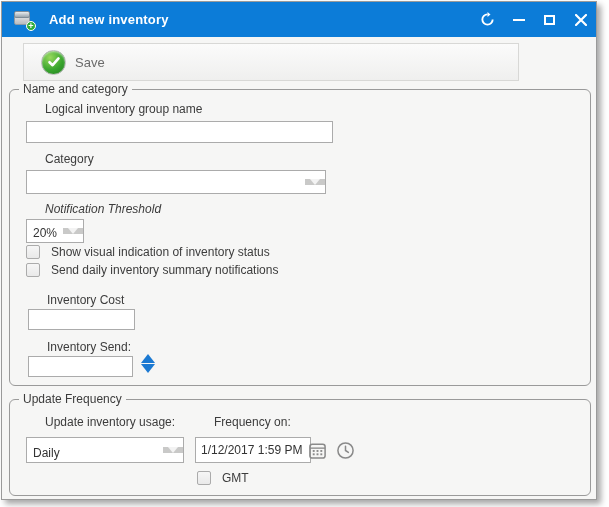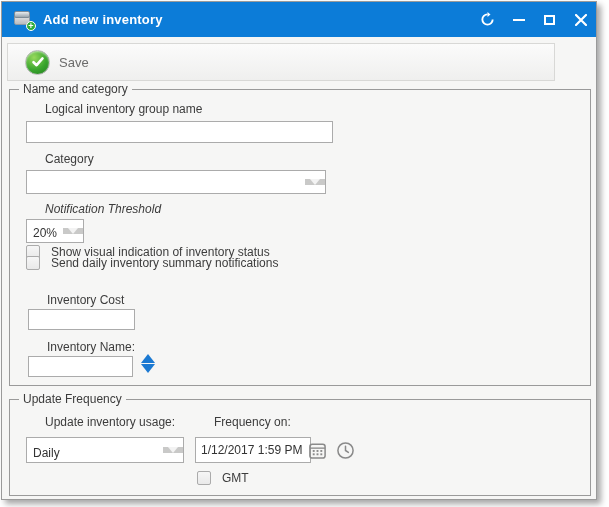--- a/index.html
+++ b/index.html
@@ -21,41 +21,41 @@
   }
   .app-icon-box::before {
     content:""; position:absolute; left:-1px; top:-2px; right:-1px; height:5px;
     background:linear-gradient(#e8ecef,#9aa5ad); border-radius:2px; border:1px solid #7e8b96;
   }
   .app-icon-plus {
     position:absolute; right:-2px; bottom:-2px; width:10px; height:10px; border-radius:50%;
     background:#2fae3a; border:1px solid #ffffff; color:#fff; font-size:9px; font-weight:bold;
     line-height:8px; text-align:center;
   }
-  .title-text { color:#ffffff; font-size:13px; font-weight:bold; margin-left:9px; letter-spacing:.2px; }
+  .title-text { color:#ffffff; font-size:13px; font-weight:bold; margin-left:15px; letter-spacing:.2px; }
   .win-controls { margin-left:auto; display:flex; align-items:center; height:100%; }
   .win-btn { width:31px; height:100%; display:flex; align-items:center; justify-content:center; cursor:pointer; }
   .glyph-min { width:12px; height:2px; background:#fff; }
   .glyph-max { width:11px; height:10px; border:2px solid #fff; }
   
   .toolbar {
-    position:absolute; left:5px; top:41px; width:548px; height:38px;
+    position:absolute; left:21px; top:41px; width:496px; height:38px;
     background:linear-gradient(#fbfbfb,#efefee); border:1px solid #d8d8d6;
     display:flex; align-items:center;
   }
   .save-btn { display:flex; align-items:center; gap:9px; height:30px; margin-left:9px; padding:0 8px; cursor:pointer; }
   .save-orb {
     width:25px; height:25px; border-radius:50%;
     background:radial-gradient(circle at 35% 28%, #97d95c, #3aa62e 55%, #1e7d1c);
     border:1px solid #b9b9b9; box-shadow:inset 0 1px 2px rgba(255,255,255,.6);
     display:flex; align-items:center; justify-content:center;
   }
   .save-label { color:#6b6b6b; font-size:13px; }
   
-  .groupbox { position:absolute; border:1px solid #9a9a9a; border-radius:0; }
+  .groupbox { position:absolute; border:1px solid #9a9a9a; border-radius:6px; }
   .gb1 { left:7px; top:87px; width:582px; height:297px; }
   .gb2 { left:7px; top:397px; width:582px; height:97px; }
   .gb-legend {
     position:absolute; top:-8px; left:9px; background:#f6f6f5; padding:0 4px;
     font-size:12px; color:#3c3c3c;
   }
   .fld-label { position:absolute; font-size:12px; color:#3c3c3c; white-space:nowrap;margin-left:19px; }
   .textbox {
     position:absolute; background:#ffffff; border:1px solid #ababab;
     font-family:"Liberation Sans", sans-serif; font-size:12px; color:#333; padding:0 5px; outline:none;
@@ -137,29 +137,29 @@
       <div class="combo-text">20%</div>
       <div class="combo-btn">
         <span class="tri-down"></span>
       </div>
     </div>
 
     <div class="cb-row" style="left:16px; top:155px;">
       <span class="checkbox"></span>
       <span class="cb-label">Show visual indication of inventory status</span>
     </div>
-    <div class="cb-row" style="left:16px; top:166px;align-items:flex-end;">
+    <div class="cb-row" style="left:16px; top:173px;align-items:flex-end;">
       <span class="checkbox"></span>
       <span class="cb-label">Send daily inventory summary notifications</span>
     </div>
 
     <span class="fld-label" style="left:18px; top:203px;">Inventory Cost</span>
     <input class="textbox" style="left: 18px; top: 219px; width: 107px; height: 21px;" value="">
 
-    <span class="fld-label" style="left:18px; top:250px;">Inventory Name:</span>
+    <span class="fld-label" style="left:18px; top:250px;">Inventory Send:</span>
     <input class="textbox" style="left: 18px; top: 266px; width: 105px; height: 21px;" value="">
     <div class="spinner" style="left:131px; top:264px;">
       <span class="spin-up"></span>
       <span class="spin-down"></span>
     </div>
   </div>
 
   <div class="groupbox gb2">
     <span class="gb-legend">Update Frequency</span>
 

